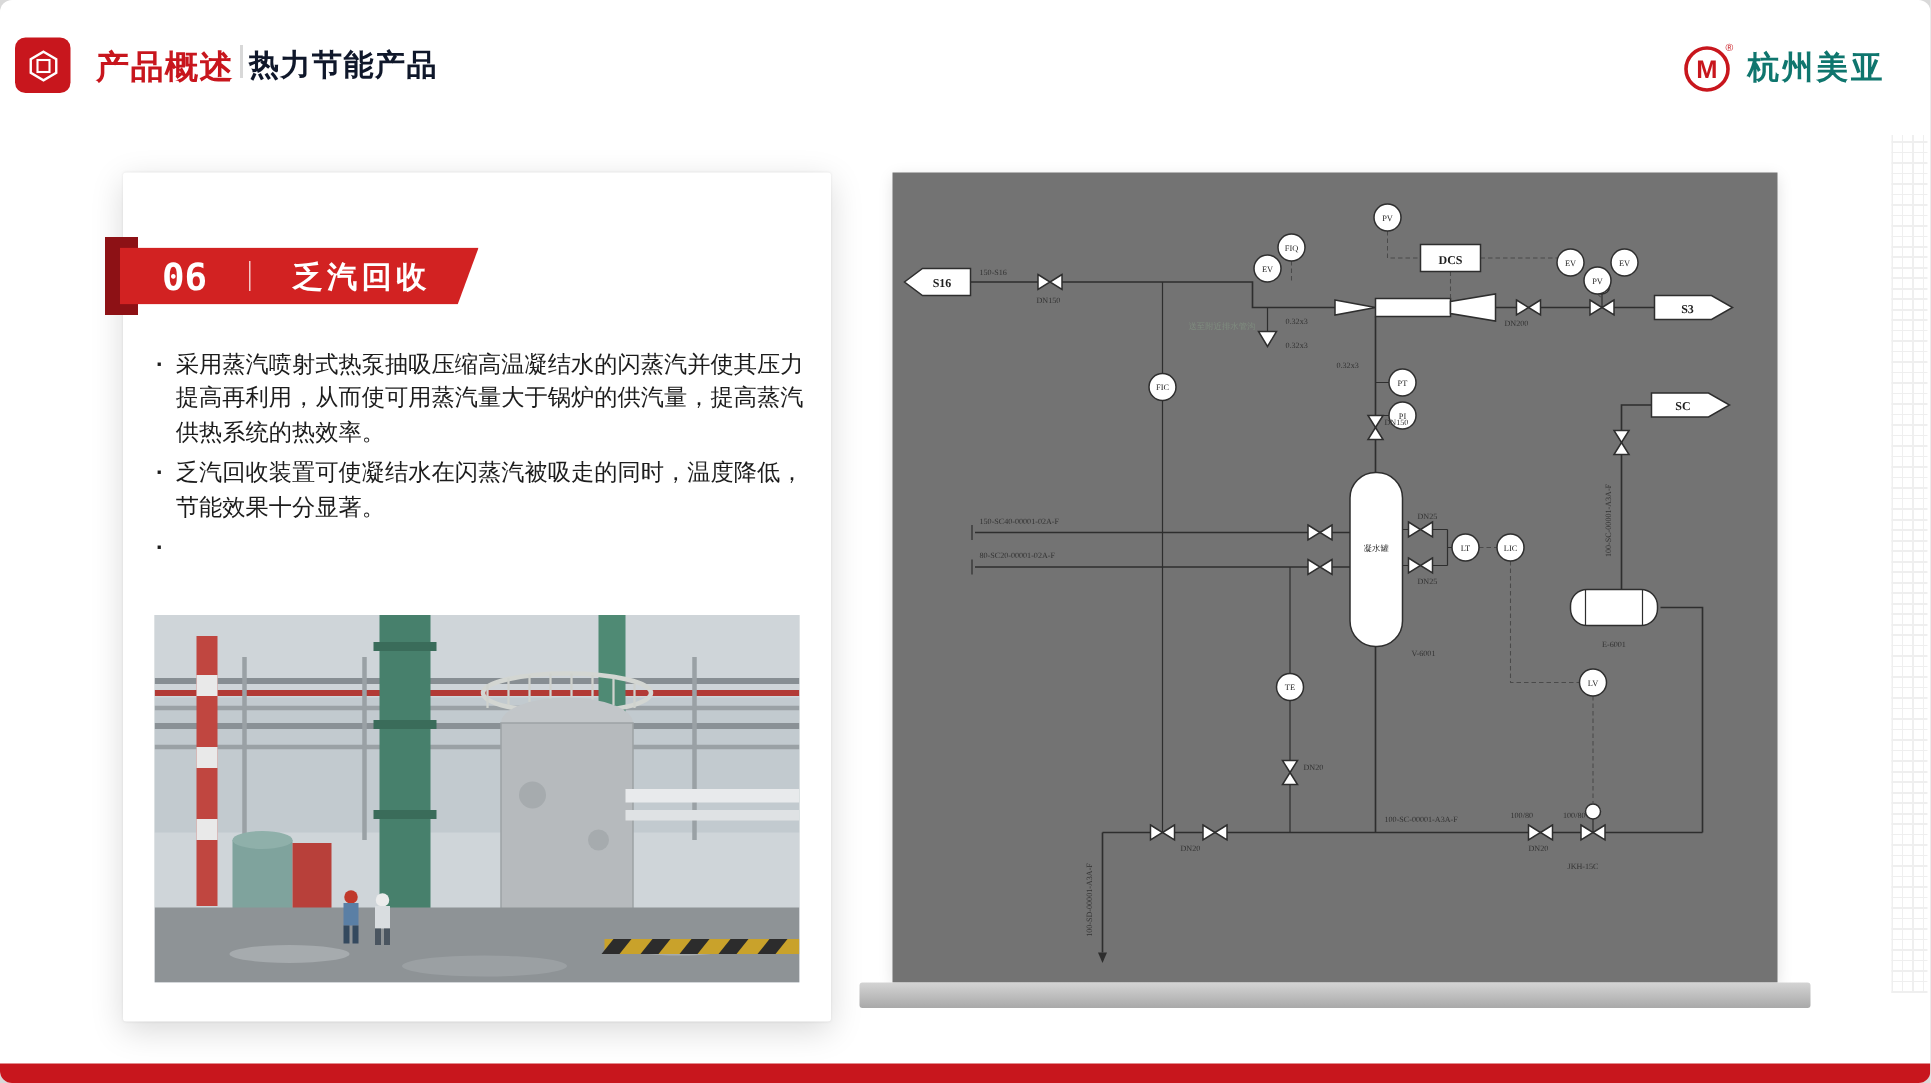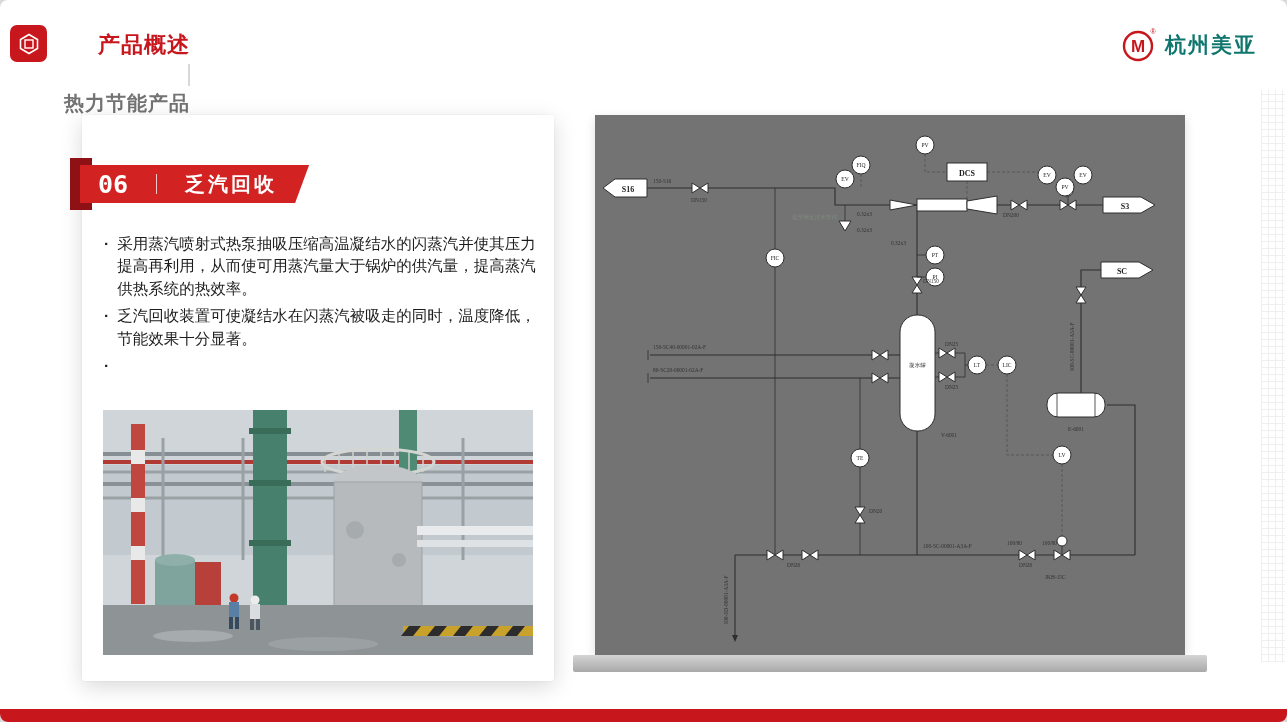--- a/index.html
+++ b/index.html
@@ -4,33 +4,33 @@
 <style>
   html,body{margin:0;padding:0;background:#d9d9d9;}
   .slide{
     position:relative;width:1287px;height:722px;margin:0 auto;
     background:#ffffff;border-radius:8px;overflow:hidden;
     font-family:"Liberation Sans","DejaVu Sans",sans-serif;color:#222;
   }
   
   .header{position:absolute;top:0;left:0;right:0;height:80px;}
   .corner-tab{position:absolute;left:10px;top:25px;width:37px;height:37px;background:#c8161d;border-radius:7px;display:flex;align-items:center;justify-content:center;}
-  .header-titles{position:absolute;left:64px;top:30px;display:flex;align-items:flex-end;gap:4px;flex-direction:column;}
+  .header-titles{position:absolute;left:64px;top:30px;display:flex;align-items:flex-start;gap:4px;}
   .header-title{font-size:22px;font-weight:bold;color:#c8161d;letter-spacing:1px;}
   .header-divider{width:2px;height:22px;background:#d8d8d8;}
-  .header-subtitle{font-size:20px;font-weight:600;color:#737373;letter-spacing:1px;}
+  .header-subtitle{font-size:20px;font-weight:600;color:#0f172a;letter-spacing:1px;}
   .brand{position:absolute;right:30px;top:26px;display:flex;align-items:center;gap:7px;}
   .brand-name{font-size:21px;font-weight:bold;color:#0f766e;letter-spacing:2px;}
   
   .info-card{position:absolute;left:82px;top:115px;width:472px;height:566px;background:#fff;
     box-shadow:0 6px 22px rgba(0,0,0,.15),0 0 2px rgba(0,0,0,.08);border-radius:2px;}
   .badge-wrap{position:absolute;left:-12px;top:50px;height:38px;}
   .ribbon{position:absolute;left:0;top:-7px;width:22px;height:52px;background:#8d1115;}
   .badge{position:relative;display:flex;align-items:center;height:38px;margin-left:10px;
-    background:#d22222;color:#fff;padding:0 32px 0 18px;gap:28px;
+    background:#d22222;color:#fff;padding:0 32px 0 28px;gap:28px;
     clip-path:polygon(0 0,100% 0,calc(100% - 14px) 100%,0 100%);}
   .badge-num{font-size:25px;font-weight:bold;font-family:"DejaVu Sans Mono","Liberation Mono",monospace;}
   .badge-sep{width:1px;height:20px;background:rgba(255,255,255,.75);}
   .badge-title{font-size:20px;font-weight:600;letter-spacing:3px;text-align:right;}
   .bullets{position:absolute;left:22px;right:16px;top:118px;list-style:none;margin:0;padding:0;}
   .bullets li{display:flex;gap:8px;font-size:15.5px;line-height:1.45;color:#1c1c1c;margin-bottom:5px;font-weight:500;}
   .bullets .dot{flex:0 0 auto;font-weight:bold;}
   .photo{position:absolute;left:21px;top:295px;width:430px;height:245px;overflow:hidden;background:#c4cacd;}
   .photo svg{display:block;}
   

